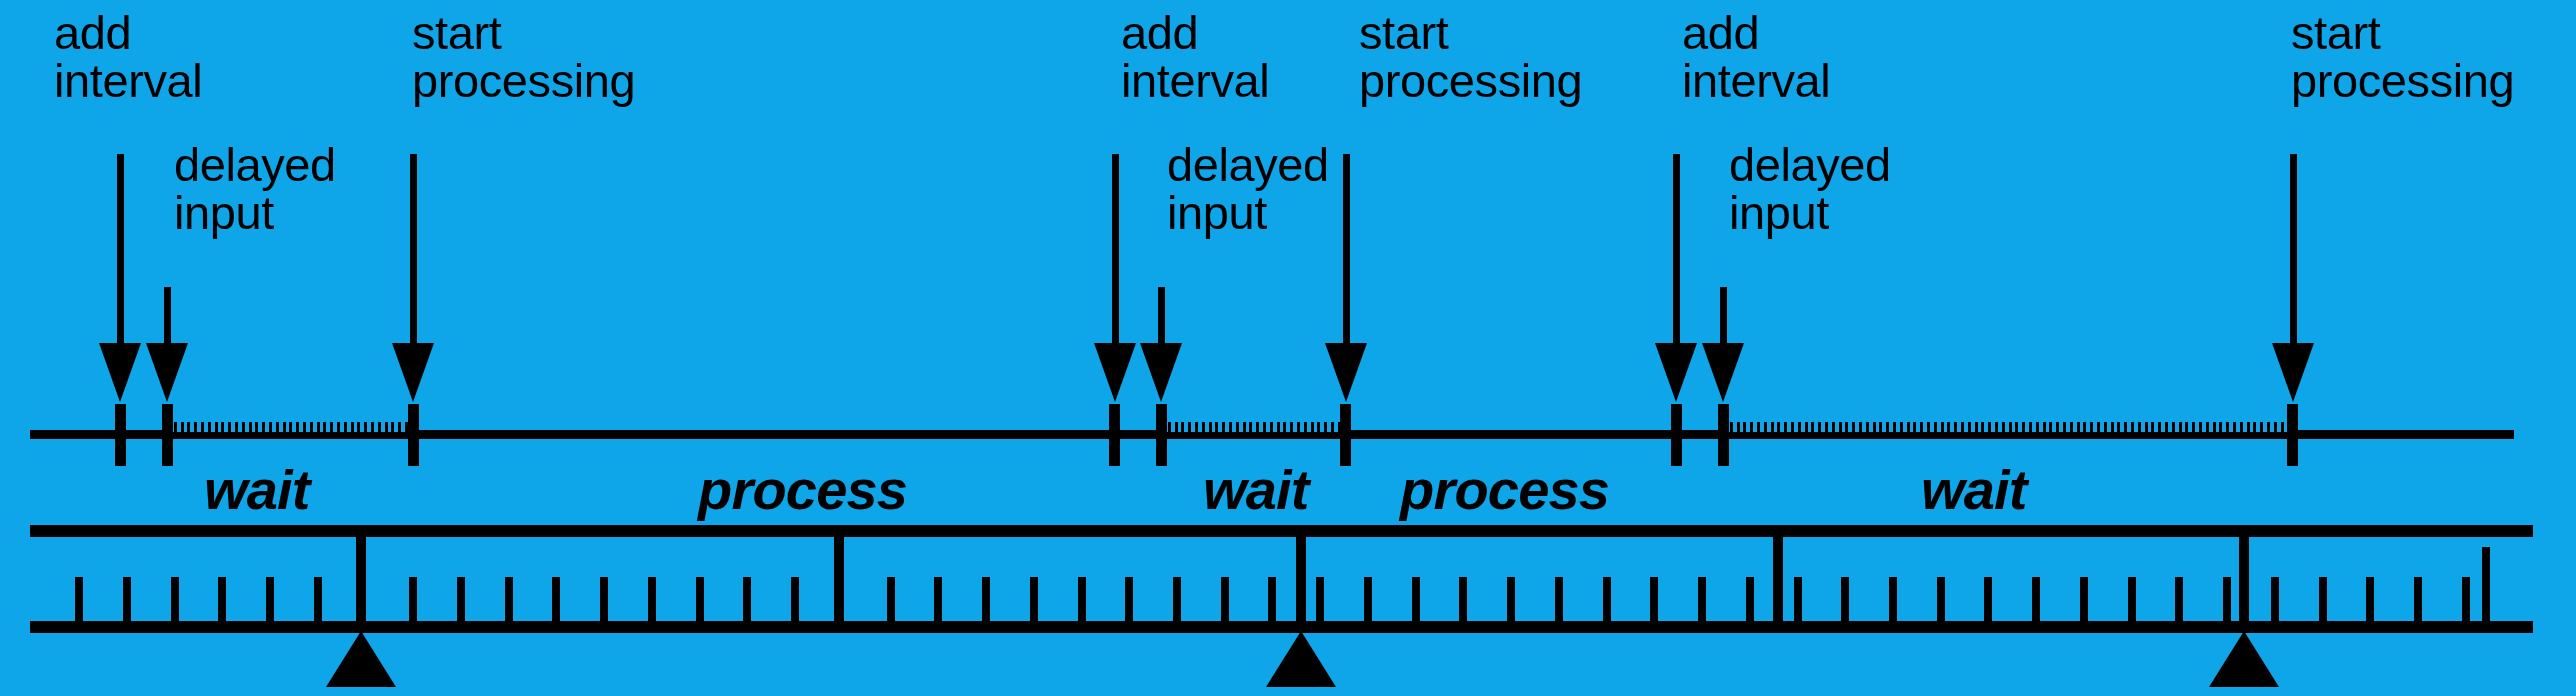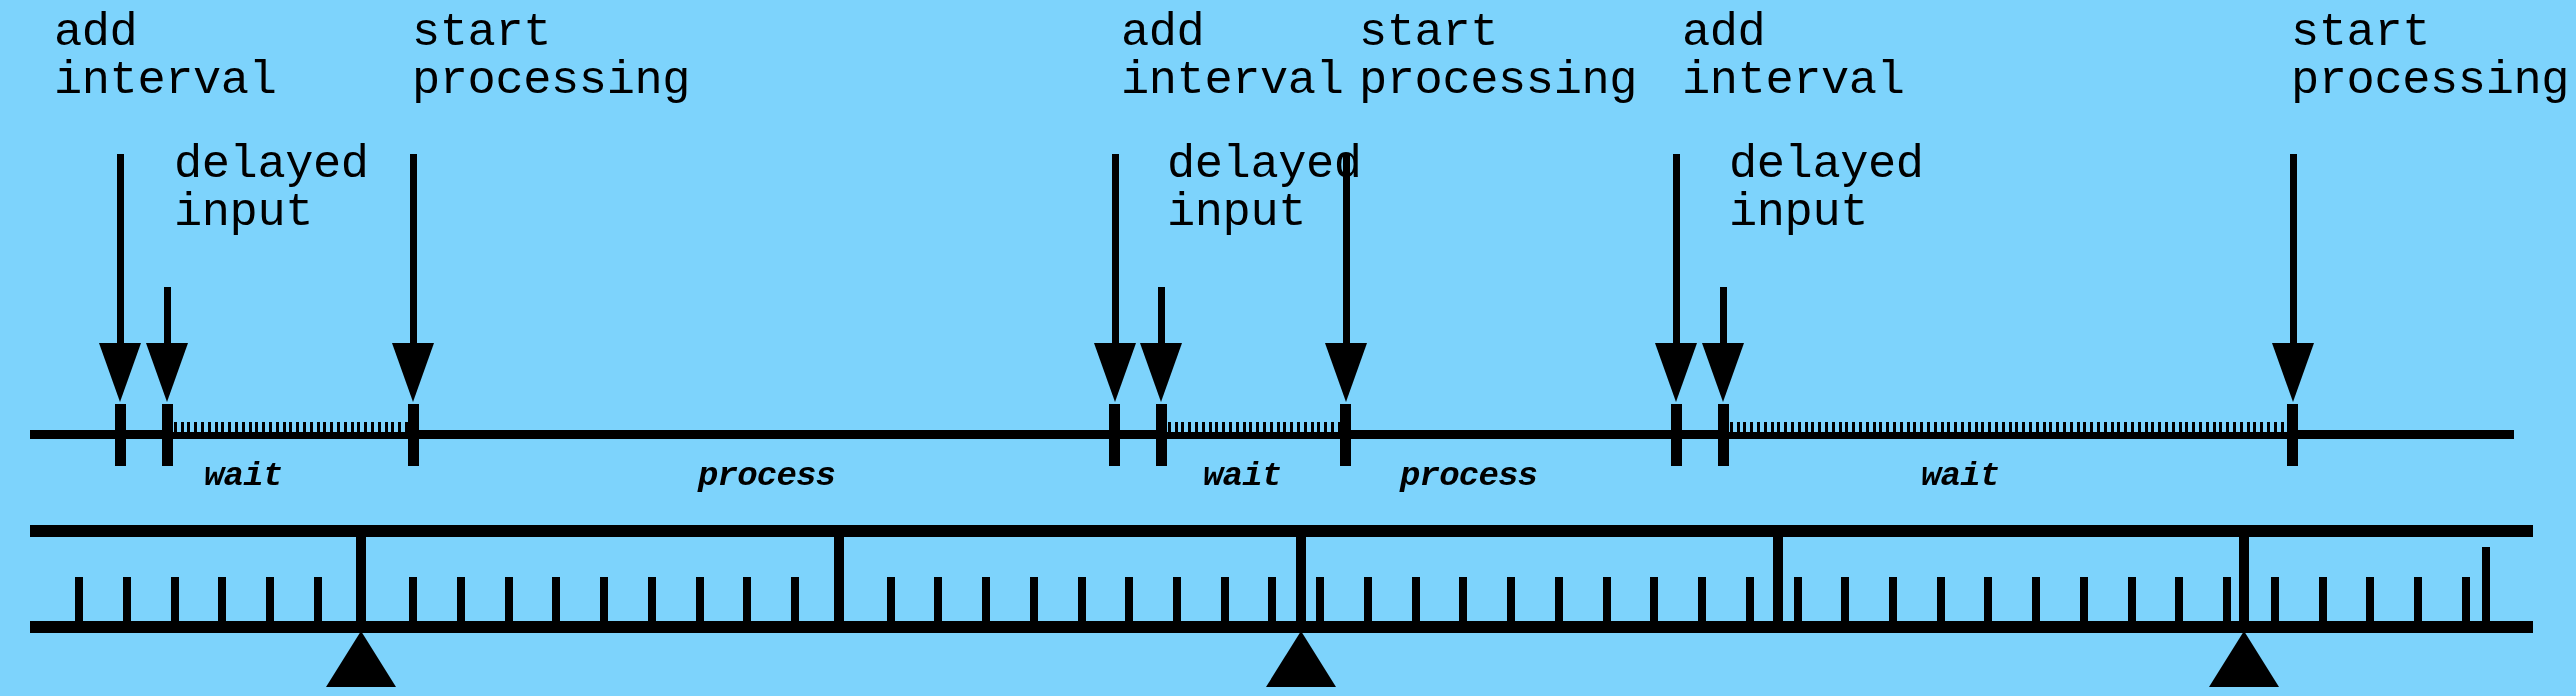--- a/index.html
+++ b/index.html
@@ -1,37 +1,37 @@
 <!DOCTYPE html>
 <html style="font-size:12px"><head>
 <meta charset="utf-8">
 <style>
   html,body{margin:0;padding:0;background:#ffffff;}
   body{width:2576px;height:697px;overflow:hidden;
        font-family:"Liberation Sans","DejaVu Sans",sans-serif;color:#000;}
-  #stage{position:relative;width:2576px;height:697px;background:#7dd3fc;font-family:Liberation Mono, monospace;}
+  #stage{position:relative;width:2576px;height:697px;background:#0ea5e9;}
 
   
   .lbl{position:absolute;font-size:47px;line-height:1.03;font-weight:400;
        white-space:pre;letter-spacing:-0.4px;}
 
   
   .arrow{position:absolute;}
   .arrow .shaft{position:absolute;left:50%;top:0;width:6.8px;margin-left:-3px;background:#000;}
   .arrow .head{position:absolute;left:50%;bottom:0;width:0;height:0;margin-left:-21px;
        border-left:21px solid transparent;border-right:21px solid transparent;
        border-top:59px solid #000;}
   .seg-wait{position:absolute;height:16.5px;
      background:
        repeating-linear-gradient(90deg,#000 0px,#000 3px,transparent 3px,transparent 6.8px);
   }
   .seg-wait .base{position:absolute;left:0;right:0;bottom:0;height:6.8px;background:#000;}
   .seg-solid{position:absolute;height:9px;background:#000;}
   .evt{position:absolute;width:10.5px;background:#000;}
-  .phase{position:absolute;font-size:34px;font-style:italic;font-weight:700;
+  .phase{position:absolute;font-size:56px;font-style:italic;font-weight:700;
          white-space:pre;letter-spacing:-0.8px;text-align:center;}
 
   
   #ruler{position:absolute;}
   .rail{position:absolute;background:#000;}
   .rtick{position:absolute;width:8.3px;background:#000;}
   .rdiv{position:absolute;width:9.8px;background:#000;}
   .rtri{position:absolute;width:0;height:0;
         border-left:35px solid transparent;border-right:35px solid transparent;
         border-bottom:56px solid #000;}

